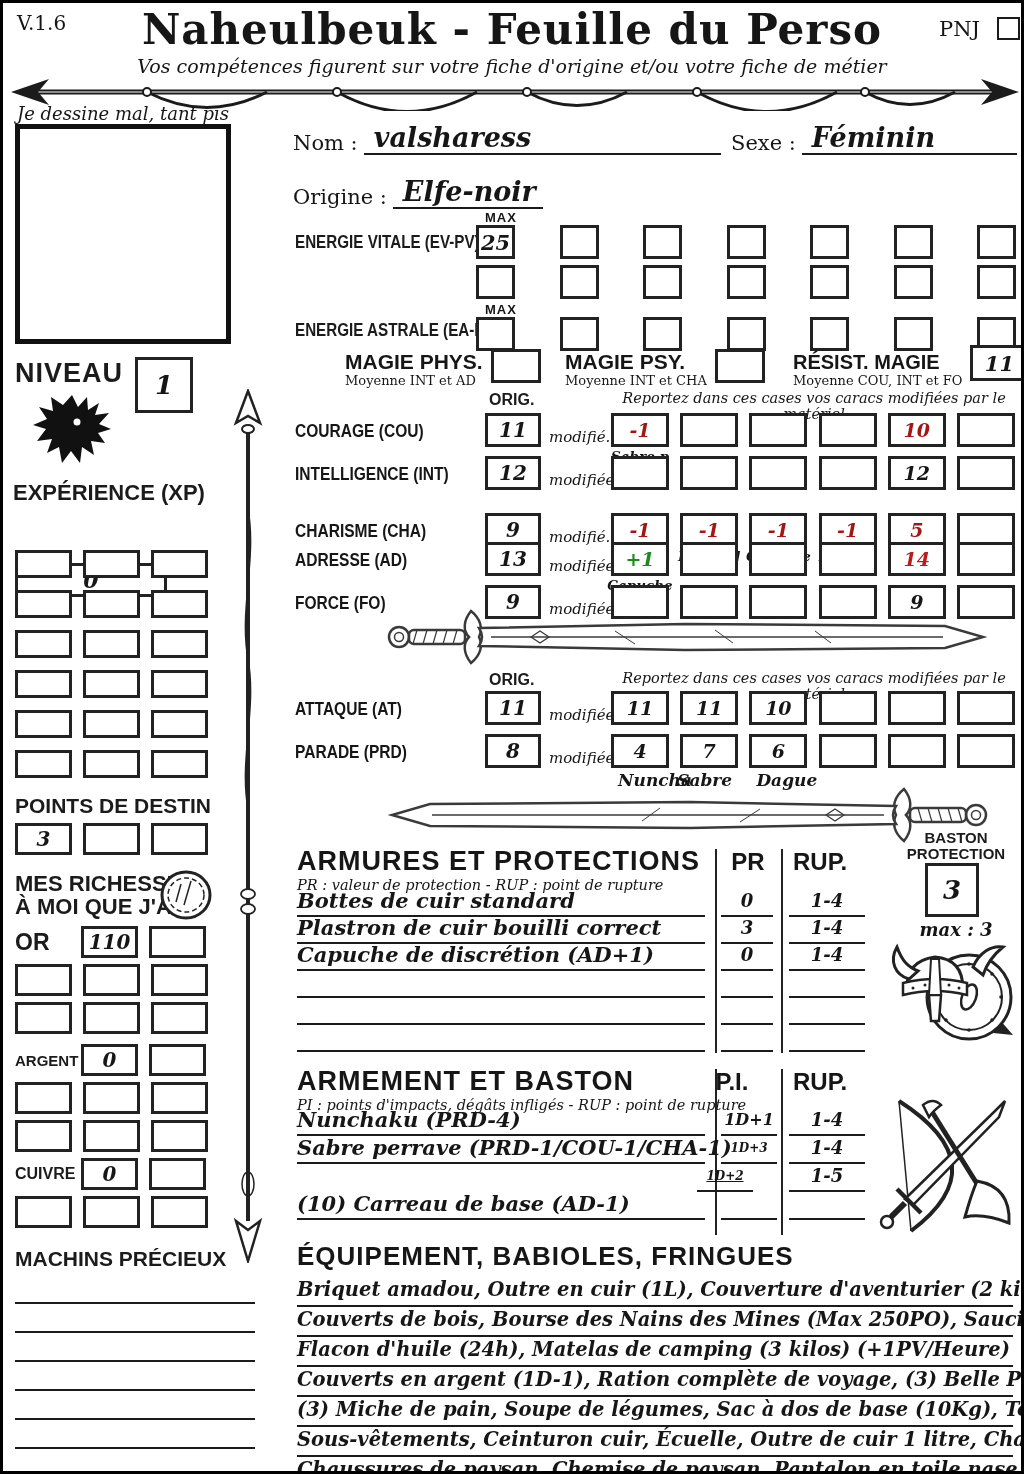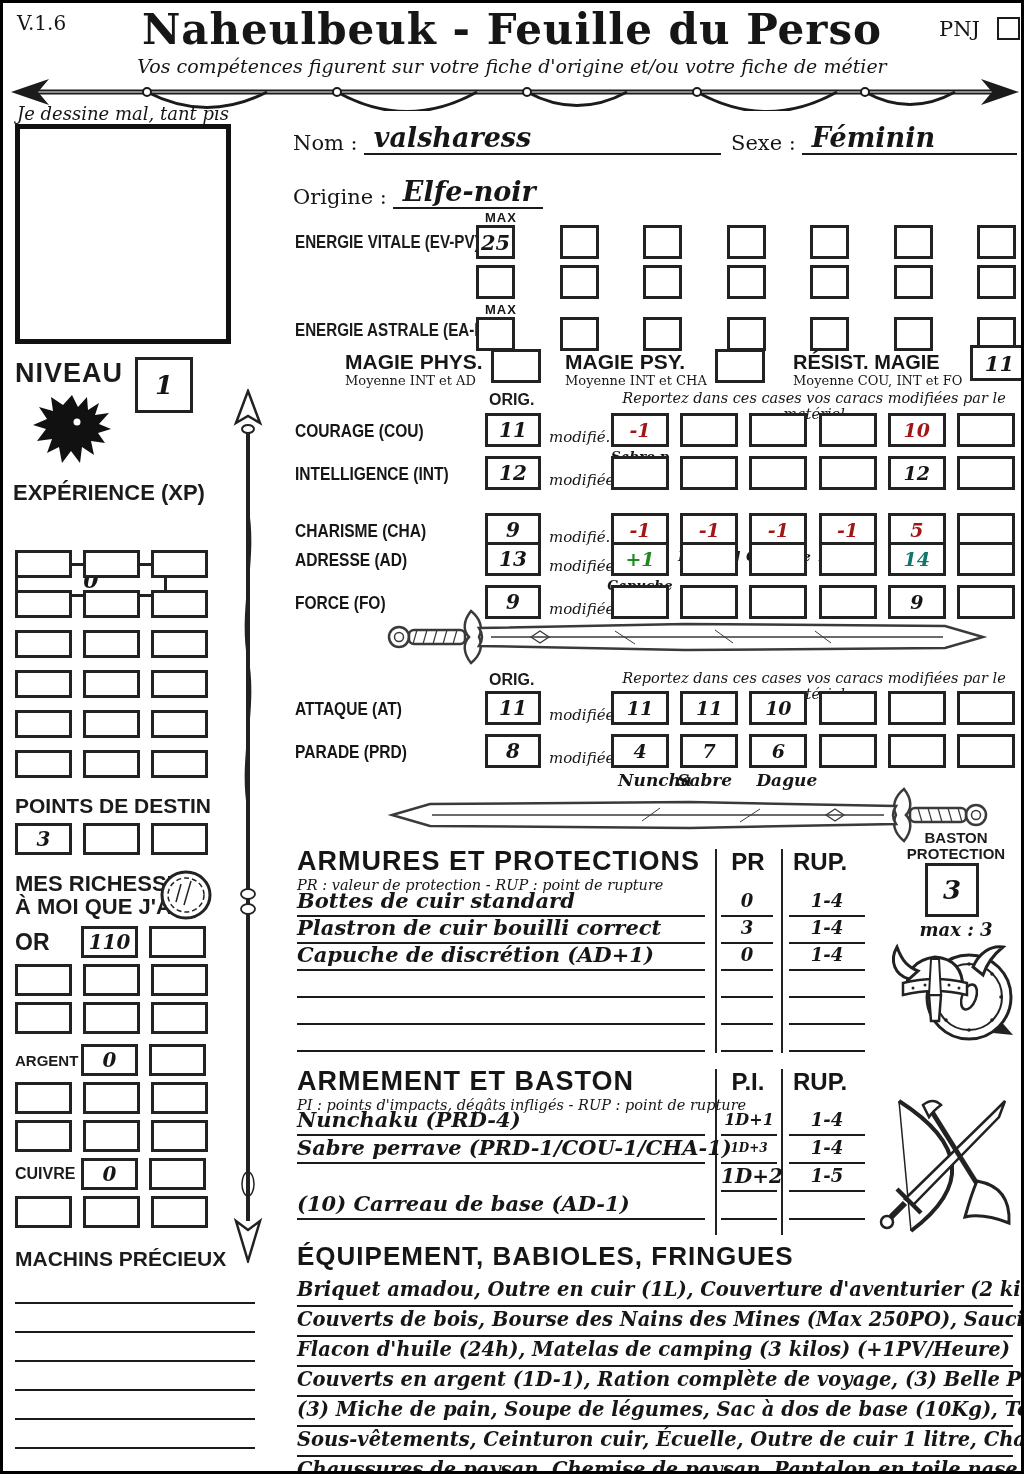--- a/index.html
+++ b/index.html
@@ -422,21 +422,21 @@
         <div class="box mbox">
             <span class="hand v19"></span>
           </div>
         <div class="box mbox">
             <span class="hand v19"></span>
           </div>
         <div class="box mbox">
             <span class="hand v19"></span>
           </div>
         <div class="box mbox">
-            <span class="hand v19" style="color: #0f766e;">14</span>
+            <span class="hand v19" style="color: #b91c1c;">14</span>
           </div>
         <div class="box mbox">
             <span class="hand v19"></span>
           </div>
       </div>
     </div>
 
     <div class="abs crow" style="top:582px;">
       <span class="clabel"><span class="cond">FORCE (FO)</span></span>
       <div class="box origbox">
@@ -632,35 +632,35 @@
       <path d="M20,44 C6,40 0,26 8,12 C13,26 19,32 29,36 Z" fill="#fff" stroke="#222" stroke-width="3"></path>
       <path d="M84,32 C90,18 102,10 114,12 C104,20 98,28 94,40 Z" fill="#fff" stroke="#222" stroke-width="3"></path>
       <path d="M40,60 L52,60 L50,86 L42,86 Z" fill="#fff" stroke="#222" stroke-width="2.5"></path>
       <path d="M42,24 L50,24 L52,60 L40,60 Z" fill="#fff" stroke="#222" stroke-width="2"></path>
     </svg>
 
     <div class="abs ttitle" style="left:4px;top:1063px;">ARMEMENT ET BASTON</div>
     <div class="abs tlegend" style="left:4px;top:1094px;">PI : points d'impacts, dégâts infligés - RUP : point de rupture</div>
     <div class="abs colline" style="left:422px;top:1066px;height:166px;"></div>
     <div class="abs colline" style="left:488px;top:1066px;height:166px;"></div>
-    <div class="abs thdr" style="left:424px;top:1065px;width:62px;text-align:center;">P.I.</div>
+    <div class="abs thdr" style="left:408px;top:1065px;width:62px;text-align:center;">P.I.</div>
     <div class="abs thdr" style="left:500px;top:1065px;">RUP.</div>
 
     <div class="abs trow" style="left:4px;top:1105px;width:580px;">
       <span class="tname hand">Nunchaku (PRD-4)</span>
       <span class="tval hand" style="left:424px;width:56px;font-size:16px;">1D+1</span>
       <span class="tval hand" style="left:492px;width:76px;">1-4</span>
     </div>
     <div class="abs trow" style="left:4px;top:1133px;width:580px;">
       <span class="tname hand">Sabre perrave (PRD-1/COU-1/CHA-1)</span>
       <span class="tval hand" style="left:424px;width:56px;font-size:12px;">1D+3</span>
       <span class="tval hand" style="left:492px;width:76px;">1-4</span>
     </div>
     <div class="abs trow" style="left:4px;top:1161px;width:580px;">
-      <span class="tval hand" style="left:424px;width:56px;font-size:20px;">1D+2</span>
+      <span class="tval hand" style="left:400px;width:56px;font-size:12px;text-decoration:underline;">1D+2</span>
       <span class="tval hand" style="left:492px;width:76px;">1-5</span>
     </div>
     <div class="abs trow" style="left:4px;top:1189px;width:580px;">
       <span class="tname hand">(10) Carreau de base (AD-1)</span>
       <span class="tval hand" style="left:424px;width:56px;font-size:16px;"></span>
       <span class="tval hand" style="left:492px;width:76px;"></span>
     </div>
 
     <svg class="abs" style="left:578px;top:1092px;" width="146" height="142" viewBox="0 0 146 142">
       <path d="M28,6 Q128,70 40,136" fill="none" stroke="#222" stroke-width="4"></path>

